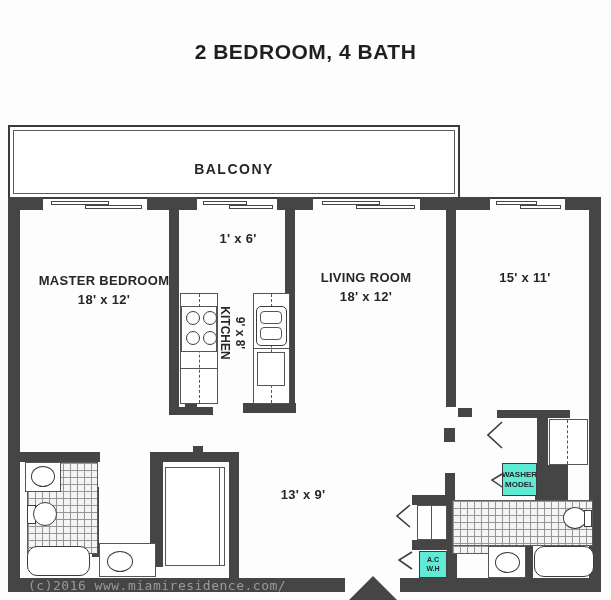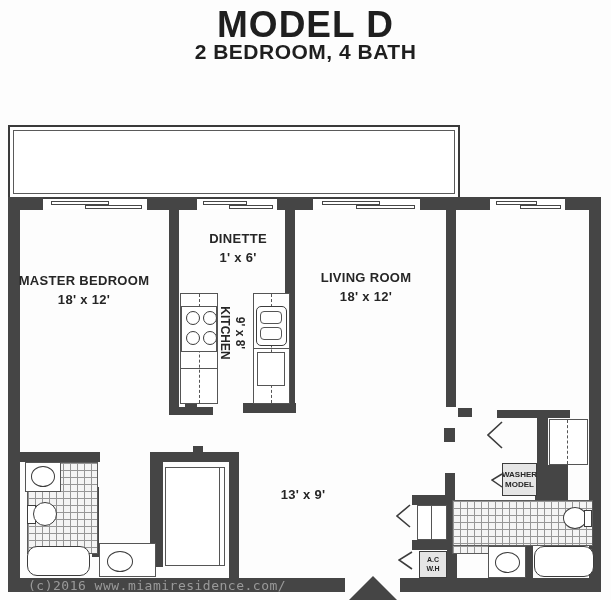--- a/index.html
+++ b/index.html
@@ -31,37 +31,37 @@
   .thin{position:absolute;background:#fff;border:1px solid #555;box-sizing:border-box;}
   .sinkov{position:absolute;background:#fff;border:1.5px solid #3c3c3c;border-radius:50%;box-sizing:border-box;}
   .tub{position:absolute;background:#fff;border:1.5px solid #3c3c3c;border-radius:10px;box-sizing:border-box;}
   .burner{position:absolute;width:14px;height:14px;border:1.3px solid #3c3c3c;border-radius:50%;
           background:#fff;box-sizing:border-box;}
   .vdash{position:absolute;width:0;border-left:1px dashed #555;}
   .vline{position:absolute;width:0;border-left:1px solid #555;}
   .hline{position:absolute;height:1px;background:#555;}
   .chev{position:absolute;}
   .boxlabel{position:absolute;display:flex;flex-direction:column;align-items:center;justify-content:center;
-          background:#e5e5e5;border:1.5px solid #3c3c3c;box-sizing:border-box;font-weight:700;line-height:1.15;}
+          background:#5eead4;border:1.5px solid #3c3c3c;box-sizing:border-box;font-weight:700;line-height:1.15;}
   .entry-tri{position:absolute;width:0;height:0;border-left:24px solid transparent;
           border-right:24px solid transparent;border-bottom:24px solid var(--wall);}
   .wm{position:absolute;left:28px;top:578px;font-family:"DejaVu Sans Mono",monospace;
           font-size:13px;color:var(--wm);z-index:10;letter-spacing:.5px;}
 </style>
 </head>
 <body>
 
 <div class="plan">
 
-  <div class="t1">MODEL D</div>
   <div class="t2">2 BEDROOM, 4 BATH</div>
 
   <div class="balcony">
     <div class="balcony-inner"></div>
   </div>
+  <div class="balcony-label">BALCONY</div>
 
   <div class="w" style="left:8px;top:197px;width:12px;height:395px"></div>
   <div class="w" style="left:589px;top:197px;width:12px;height:395px"></div>
   <div class="w" style="left:8px;top:578px;width:337px;height:14px"></div>
   <div class="w" style="left:400px;top:578px;width:201px;height:14px"></div>
   <div class="w" style="left:8px;top:197px;width:35px;height:13px"></div>
   <div class="w" style="left:147px;top:197px;width:50px;height:13px"></div>
   <div class="w" style="left:277px;top:197px;width:36px;height:13px"></div>
   <div class="w" style="left:420px;top:197px;width:70px;height:13px"></div>
   <div class="w" style="left:565px;top:197px;width:36px;height:13px"></div>
@@ -99,33 +99,33 @@
   <div class="w" style="left:412px;top:540px;width:38px;height:10px"></div>
   <div class="w" style="left:447px;top:502px;width:10px;height:86px"></div>
   <div class="w" style="left:8px;top:452px;width:92px;height:10px"></div>
   <div class="w" style="left:150px;top:452px;width:89px;height:10px"></div>
   <div class="w" style="left:150px;top:462px;width:13px;height:105px"></div>
   <div class="w" style="left:229px;top:452px;width:10px;height:128px"></div>
   <div class="w" style="left:193px;top:446px;width:10px;height:7px"></div>
   <div class="w" style="left:92px;top:487px;width:7px;height:70px"></div>
   <div class="w" style="left:525px;top:537px;width:8px;height:42px"></div>
 
-  <div class="room-label" style="left:4px;top:272px;width:160px">
+  <div class="room-label" style="left:24px;top:272px;width:160px">
     <div>MASTER BEDROOM</div>
       <div>18' x 12'</div>
   </div>
   <div class="room-label" style="left:178px;top:230px;width:120px">
-    <div>DINETTE</div>
       <div>1' x 6'</div>
   </div>
   <div class="room-label" style="left:296px;top:269px;width:140px">
     <div>LIVING ROOM</div>
       <div>18' x 12'</div>
   </div>
   <div class="room-label" style="left:455px;top:269px;width:140px">
+      <div>15' x 11'</div>
   </div>
   <div class="room-label" style="left:238px;top:486px;width:130px">
       <div>13' x 9'</div>
   </div>
   <div class="vtext" style="left:190px;top:326px;width:70px;height:14px">KITCHEN</div>
   <div class="vtext" style="left:212px;top:327px;width:58px;height:12px">9' x 8'</div>
 
   <div class="thin" style="left:180px;top:293px;width:38px;height:111px"></div>
   <div class="vdash" style="left:199px;top:294px;height:109px"></div>
   <div class="thin" style="left:181px;top:306px;width:36px;height:46px"></div>

